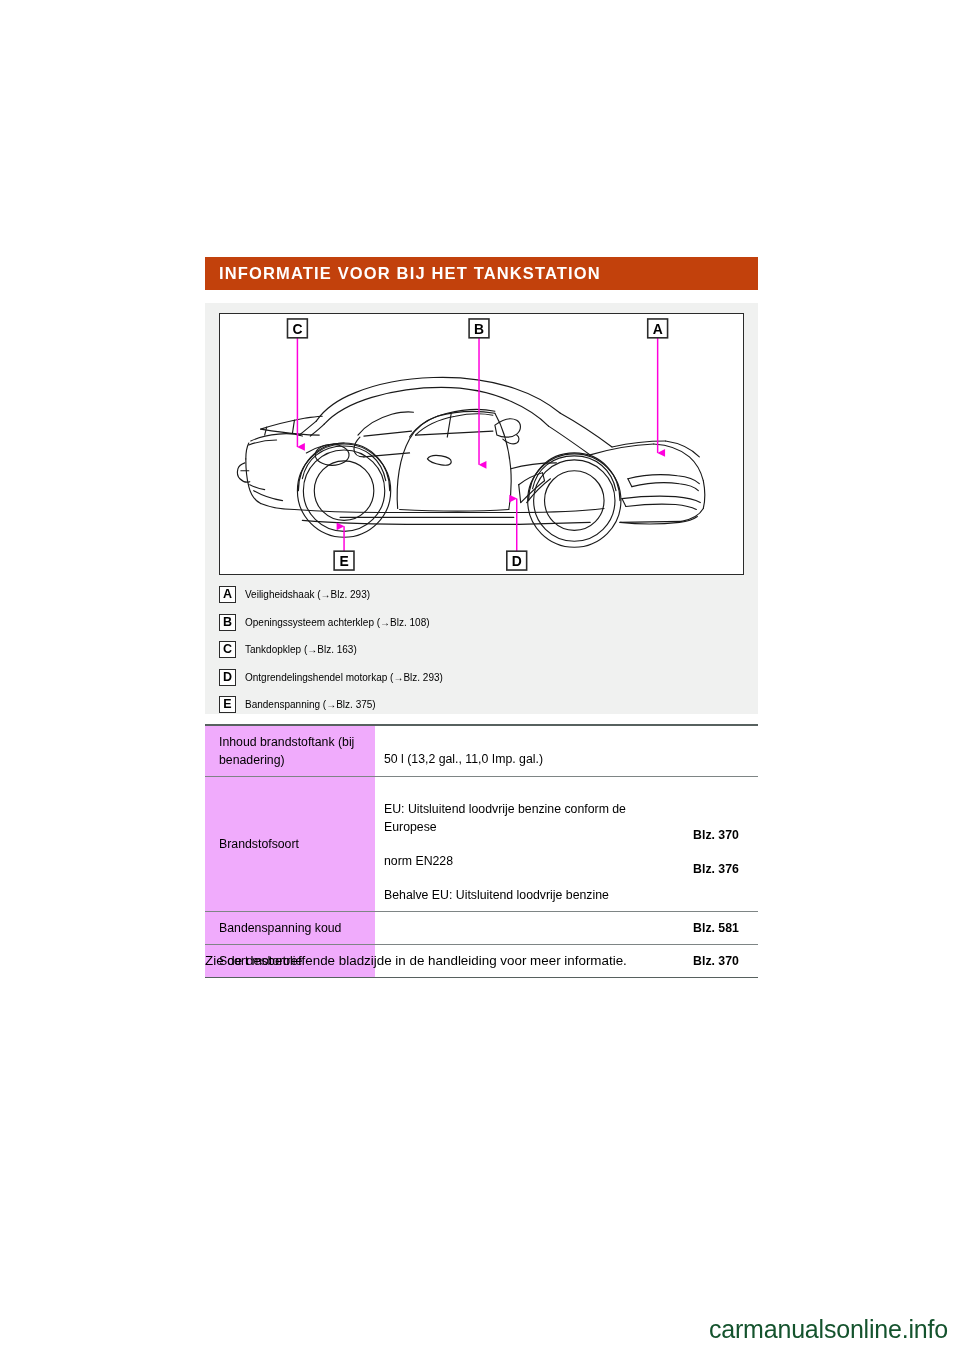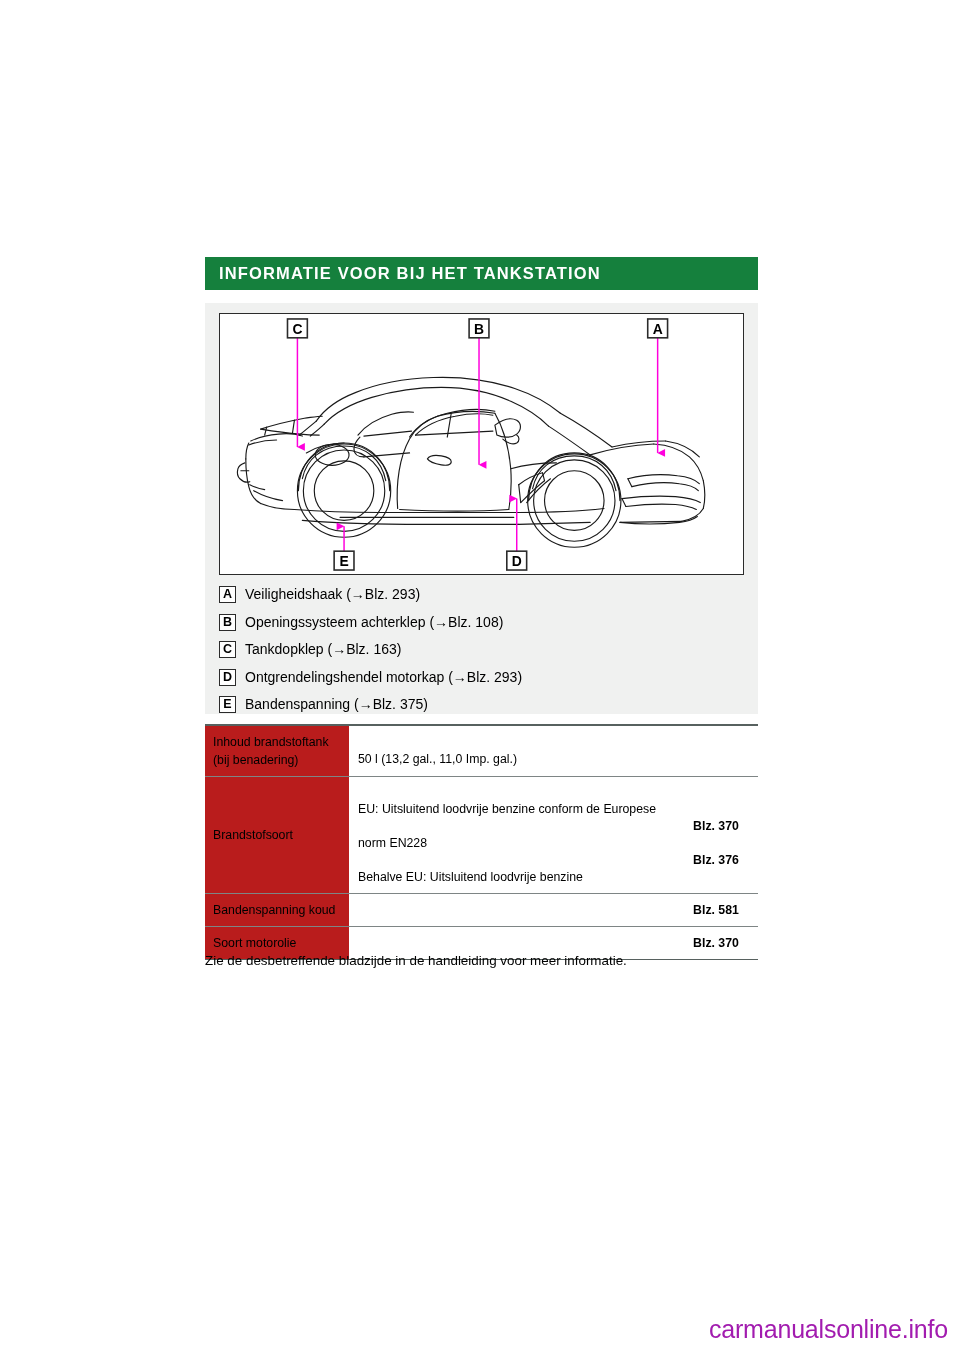--- a/index.html
+++ b/index.html
@@ -23,21 +23,21 @@
     height: 1358px;
   }
 
   
   .header-bar {
     position: absolute;
     left: 205px;
     top: 257px;
     width: 553px;
     height: 33px;
-    background: #15803d;
+    background: #c2410c;
     display: flex;
     align-items: center;
     box-sizing: border-box;
     padding-left: 14px;
   }
   .header-title {
     color: #ffffff;
     font-size: 16.5px;
     font-weight: bold;
     letter-spacing: 1.15px;
@@ -89,21 +89,21 @@
     box-sizing: border-box;
     font-size: 12.5px;
     font-weight: bold;
     line-height: 14px;
     text-align: center;
     flex: 0 0 auto;
     color: #000;
   }
   .legend-text {
     margin-left: 9px;
-    font-size: 14px;
+    font-size: 10px;
     line-height: 17px;
     white-space: nowrap;
   }
 
   
   .spec-table {
     position: absolute;
     left: 205px;
     top: 724px;
     width: 553px;
@@ -115,23 +115,23 @@
     vertical-align: middle;
     font-size: 12.3px;
     line-height: 18px;
     padding: 7px 0;
     border-bottom: 1.1px solid #7e8585;
   }
   .spec-table tr:first-child td { border-top: 2.4px solid #57615f; }
   .spec-table tr:last-child td { border-bottom: 1.6px solid #57615f; }
 
   td.c-label {
-    width: 144px;
-    background: #b91c1c;
-    padding-left: 8px;
+    width: 170px;
+    background: #f0abfc;
+    padding-left: 14px;
     padding-right: 6px;
     box-sizing: border-box;
   }
   td.c-value {
     padding-left: 9px;
     padding-right: 6px;
   }
   td.c-page {
     width: 72px;
     text-align: center;
@@ -150,21 +150,21 @@
     white-space: nowrap;
     text-align: right;
   }
 
   
   .watermark {
     position: absolute;
     right: 12px;
     bottom: 14px;
     font-size: 25px;
-    color: #a21caf;
+    color: #14532d;
     letter-spacing: -0.2px;
     white-space: nowrap;
   }
 </style>
 </head>
 <body>
 
 <div class="page">
 
   <div class="header-bar">

